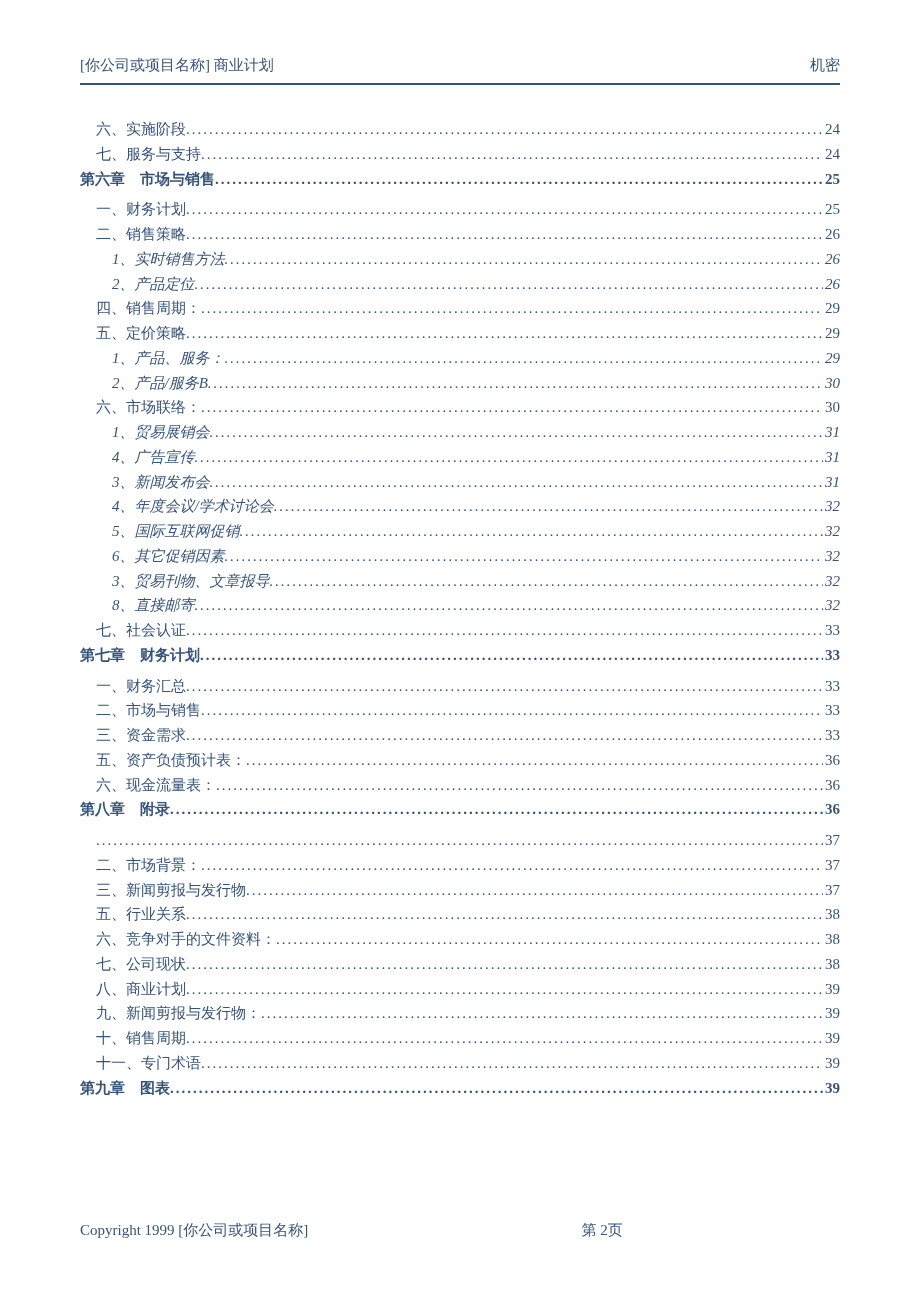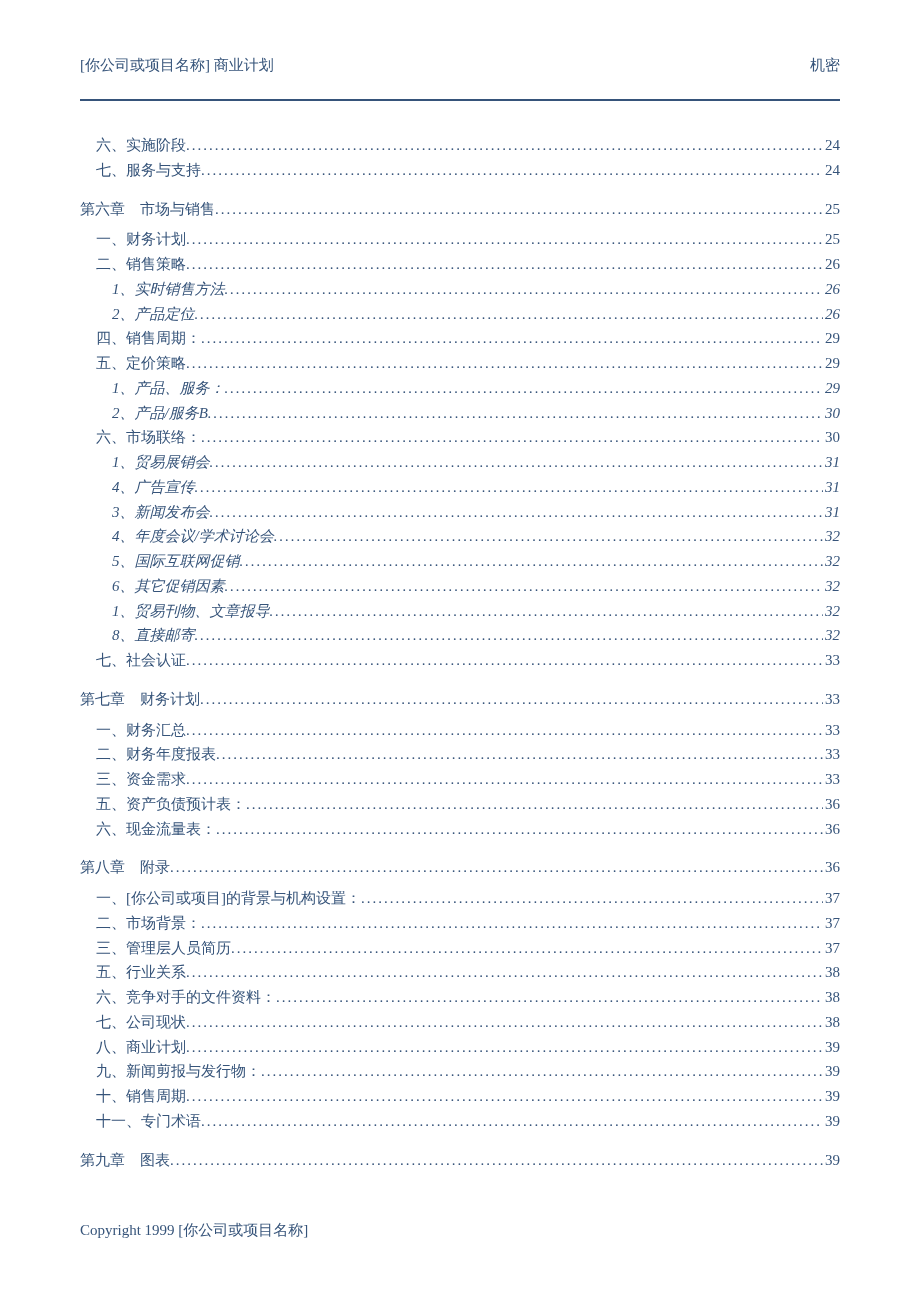--- a/index.html
+++ b/index.html
@@ -12,42 +12,42 @@
       color: #36547a;
       position: relative;
     }
     .page {
       padding: 56px 80px 0 80px;
     }
     .header {
       display: flex;
       justify-content: space-between;
       font-size: 15px;
-      padding-bottom: 24px;
+      padding-bottom: 8px;
       border-bottom: 2px solid #36547a;
       margin-bottom: 32px;
     }
     .toc-row {
       display: flex;
       align-items: baseline;
       line-height: 1.65;
       white-space: nowrap;
     }
     .toc-label { flex: 0 0 auto; }
     .toc-dots {
       flex: 1 1 auto;
       overflow: hidden;
       letter-spacing: 2px;
       font-family: serif;
     }
     .toc-dots::before {
       content: "........................................................................................................................................................................";
     }
     .toc-page { flex: 0 0 auto; padding-left: 2px; }
-    .lvl1 { font-weight: normal; margin-top: 14px; margin-bottom: 6px; text-align: right; }
+    .lvl1 { font-weight: bold; margin-bottom: 6px; text-align: right; }
     .lvl2 { padding-left: 16px; }
     .lvl3 { padding-left: 32px; font-style: italic; }
     .footer {
       position: absolute;
       bottom: 62px;
       left: 80px;
       right: 84px;
       display: flex;
       font-size: 15px;
     }
@@ -151,21 +151,21 @@
         <span class="toc-label">5、国际互联网促销</span>
         <span class="toc-dots"></span>
         <span class="toc-page">32</span>
       </div>
       <div class="toc-row lvl3">
         <span class="toc-label">6、其它促销因素</span>
         <span class="toc-dots"></span>
         <span class="toc-page">32</span>
       </div>
       <div class="toc-row lvl3">
-        <span class="toc-label">1、贸易刊物、文章报导</span>
+        <span class="toc-label">3、贸易刊物、文章报导</span>
         <span class="toc-dots"></span>
         <span class="toc-page">32</span>
       </div>
       <div class="toc-row lvl3">
         <span class="toc-label">8、直接邮寄</span>
         <span class="toc-dots"></span>
         <span class="toc-page">32</span>
       </div>
       <div class="toc-row lvl2">
         <span class="toc-label">七、社会认证</span>
@@ -176,21 +176,21 @@
         <span class="toc-label">第七章　财务计划</span>
         <span class="toc-dots"></span>
         <span class="toc-page">33</span>
       </div>
       <div class="toc-row lvl2">
         <span class="toc-label">一、财务汇总</span>
         <span class="toc-dots"></span>
         <span class="toc-page">33</span>
       </div>
       <div class="toc-row lvl2">
-        <span class="toc-label">二、财务年度报表</span>
+        <span class="toc-label">二、市场与销售</span>
         <span class="toc-dots"></span>
         <span class="toc-page">33</span>
       </div>
       <div class="toc-row lvl2">
         <span class="toc-label">三、资金需求</span>
         <span class="toc-dots"></span>
         <span class="toc-page">33</span>
       </div>
       <div class="toc-row lvl2">
         <span class="toc-label">五、资产负债预计表：</span>
@@ -201,31 +201,30 @@
         <span class="toc-label">六、现金流量表：</span>
         <span class="toc-dots"></span>
         <span class="toc-page">36</span>
       </div>
       <div class="toc-row lvl1">
         <span class="toc-label">第八章　附录</span>
         <span class="toc-dots"></span>
         <span class="toc-page">36</span>
       </div>
       <div class="toc-row lvl2">
-        <span class="toc-label">一、[你公司或项目]的背景与机构设置：</span>
         <span class="toc-dots"></span>
         <span class="toc-page">37</span>
       </div>
       <div class="toc-row lvl2">
         <span class="toc-label">二、市场背景：</span>
         <span class="toc-dots"></span>
         <span class="toc-page">37</span>
       </div>
       <div class="toc-row lvl2">
-        <span class="toc-label">三、管理层人员简历</span>
+        <span class="toc-label">三、新闻剪报与发行物</span>
         <span class="toc-dots"></span>
         <span class="toc-page">37</span>
       </div>
       <div class="toc-row lvl2">
         <span class="toc-label">五、行业关系</span>
         <span class="toc-dots"></span>
         <span class="toc-page">38</span>
       </div>
       <div class="toc-row lvl2">
         <span class="toc-label">六、竞争对手的文件资料：</span>
@@ -260,13 +259,14 @@
       <div class="toc-row lvl1">
         <span class="toc-label">第九章　图表</span>
         <span class="toc-dots"></span>
         <span class="toc-page">39</span>
       </div>
     </div>
 </div>
 
 <div class="footer">
   <span class="footer-left">Copyright 1999 [你公司或项目名称]</span>
+  <span class="footer-center">第 2页</span>
 </div>
 
 </body></html>

